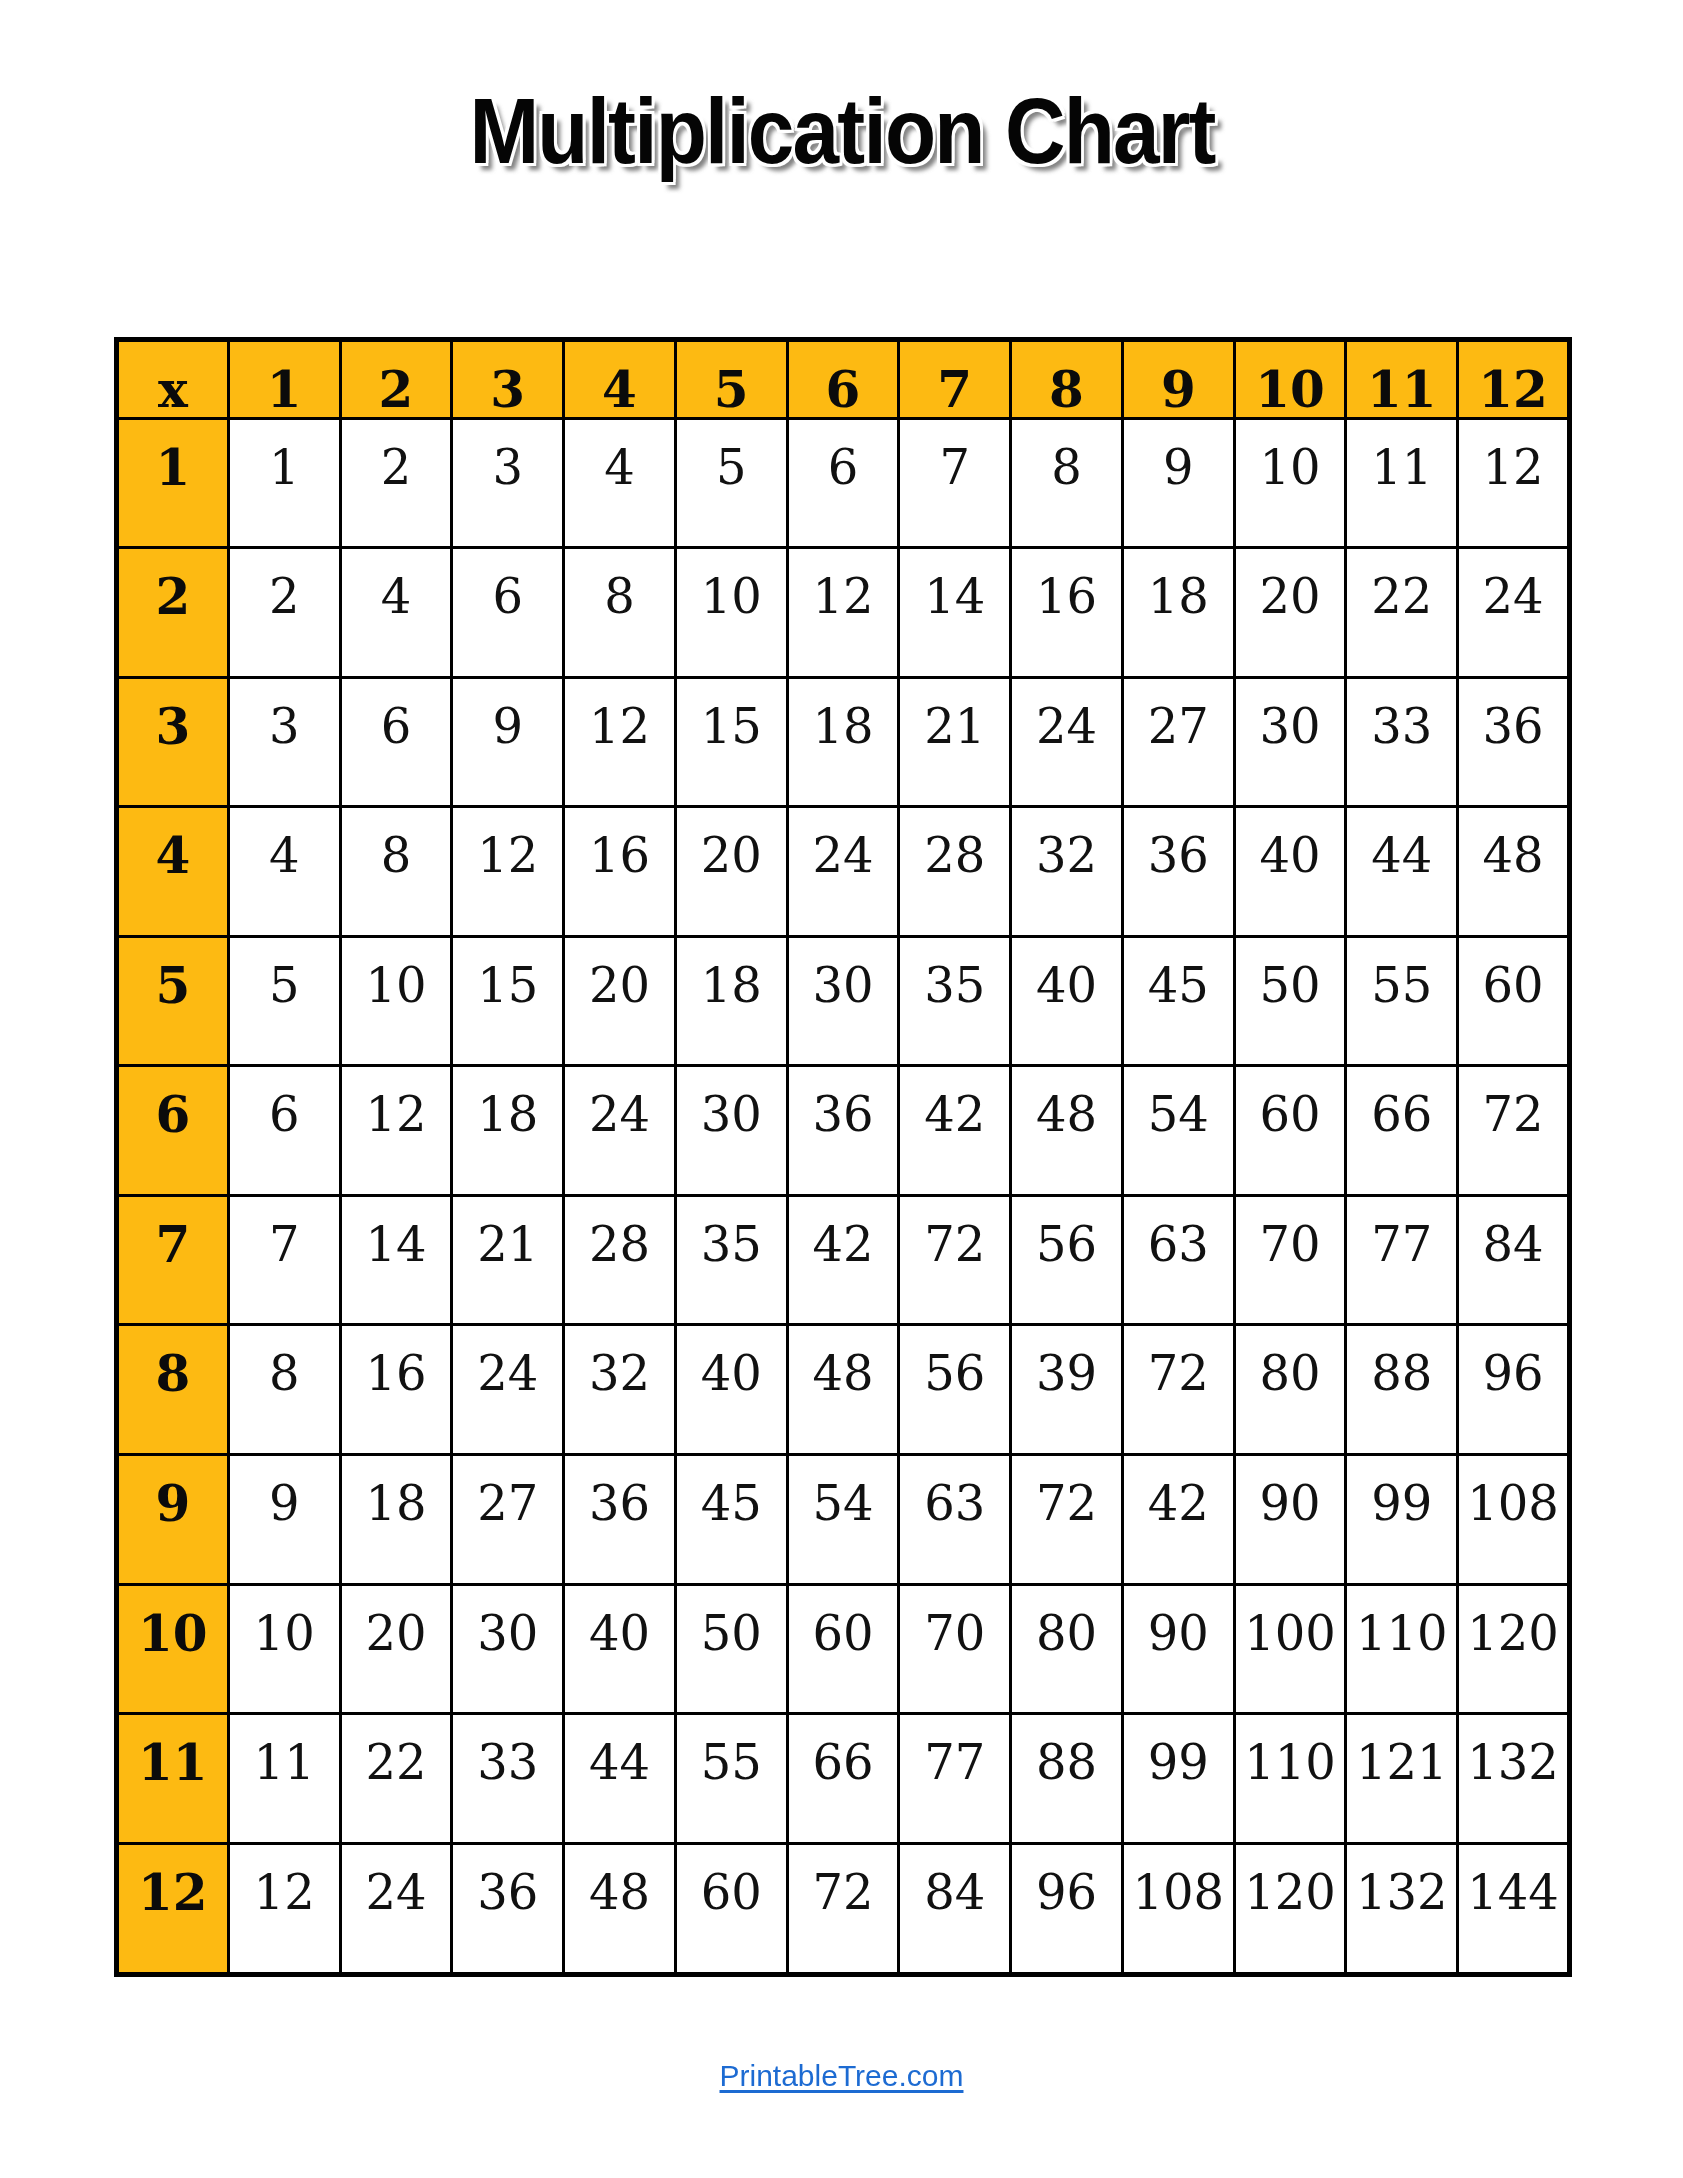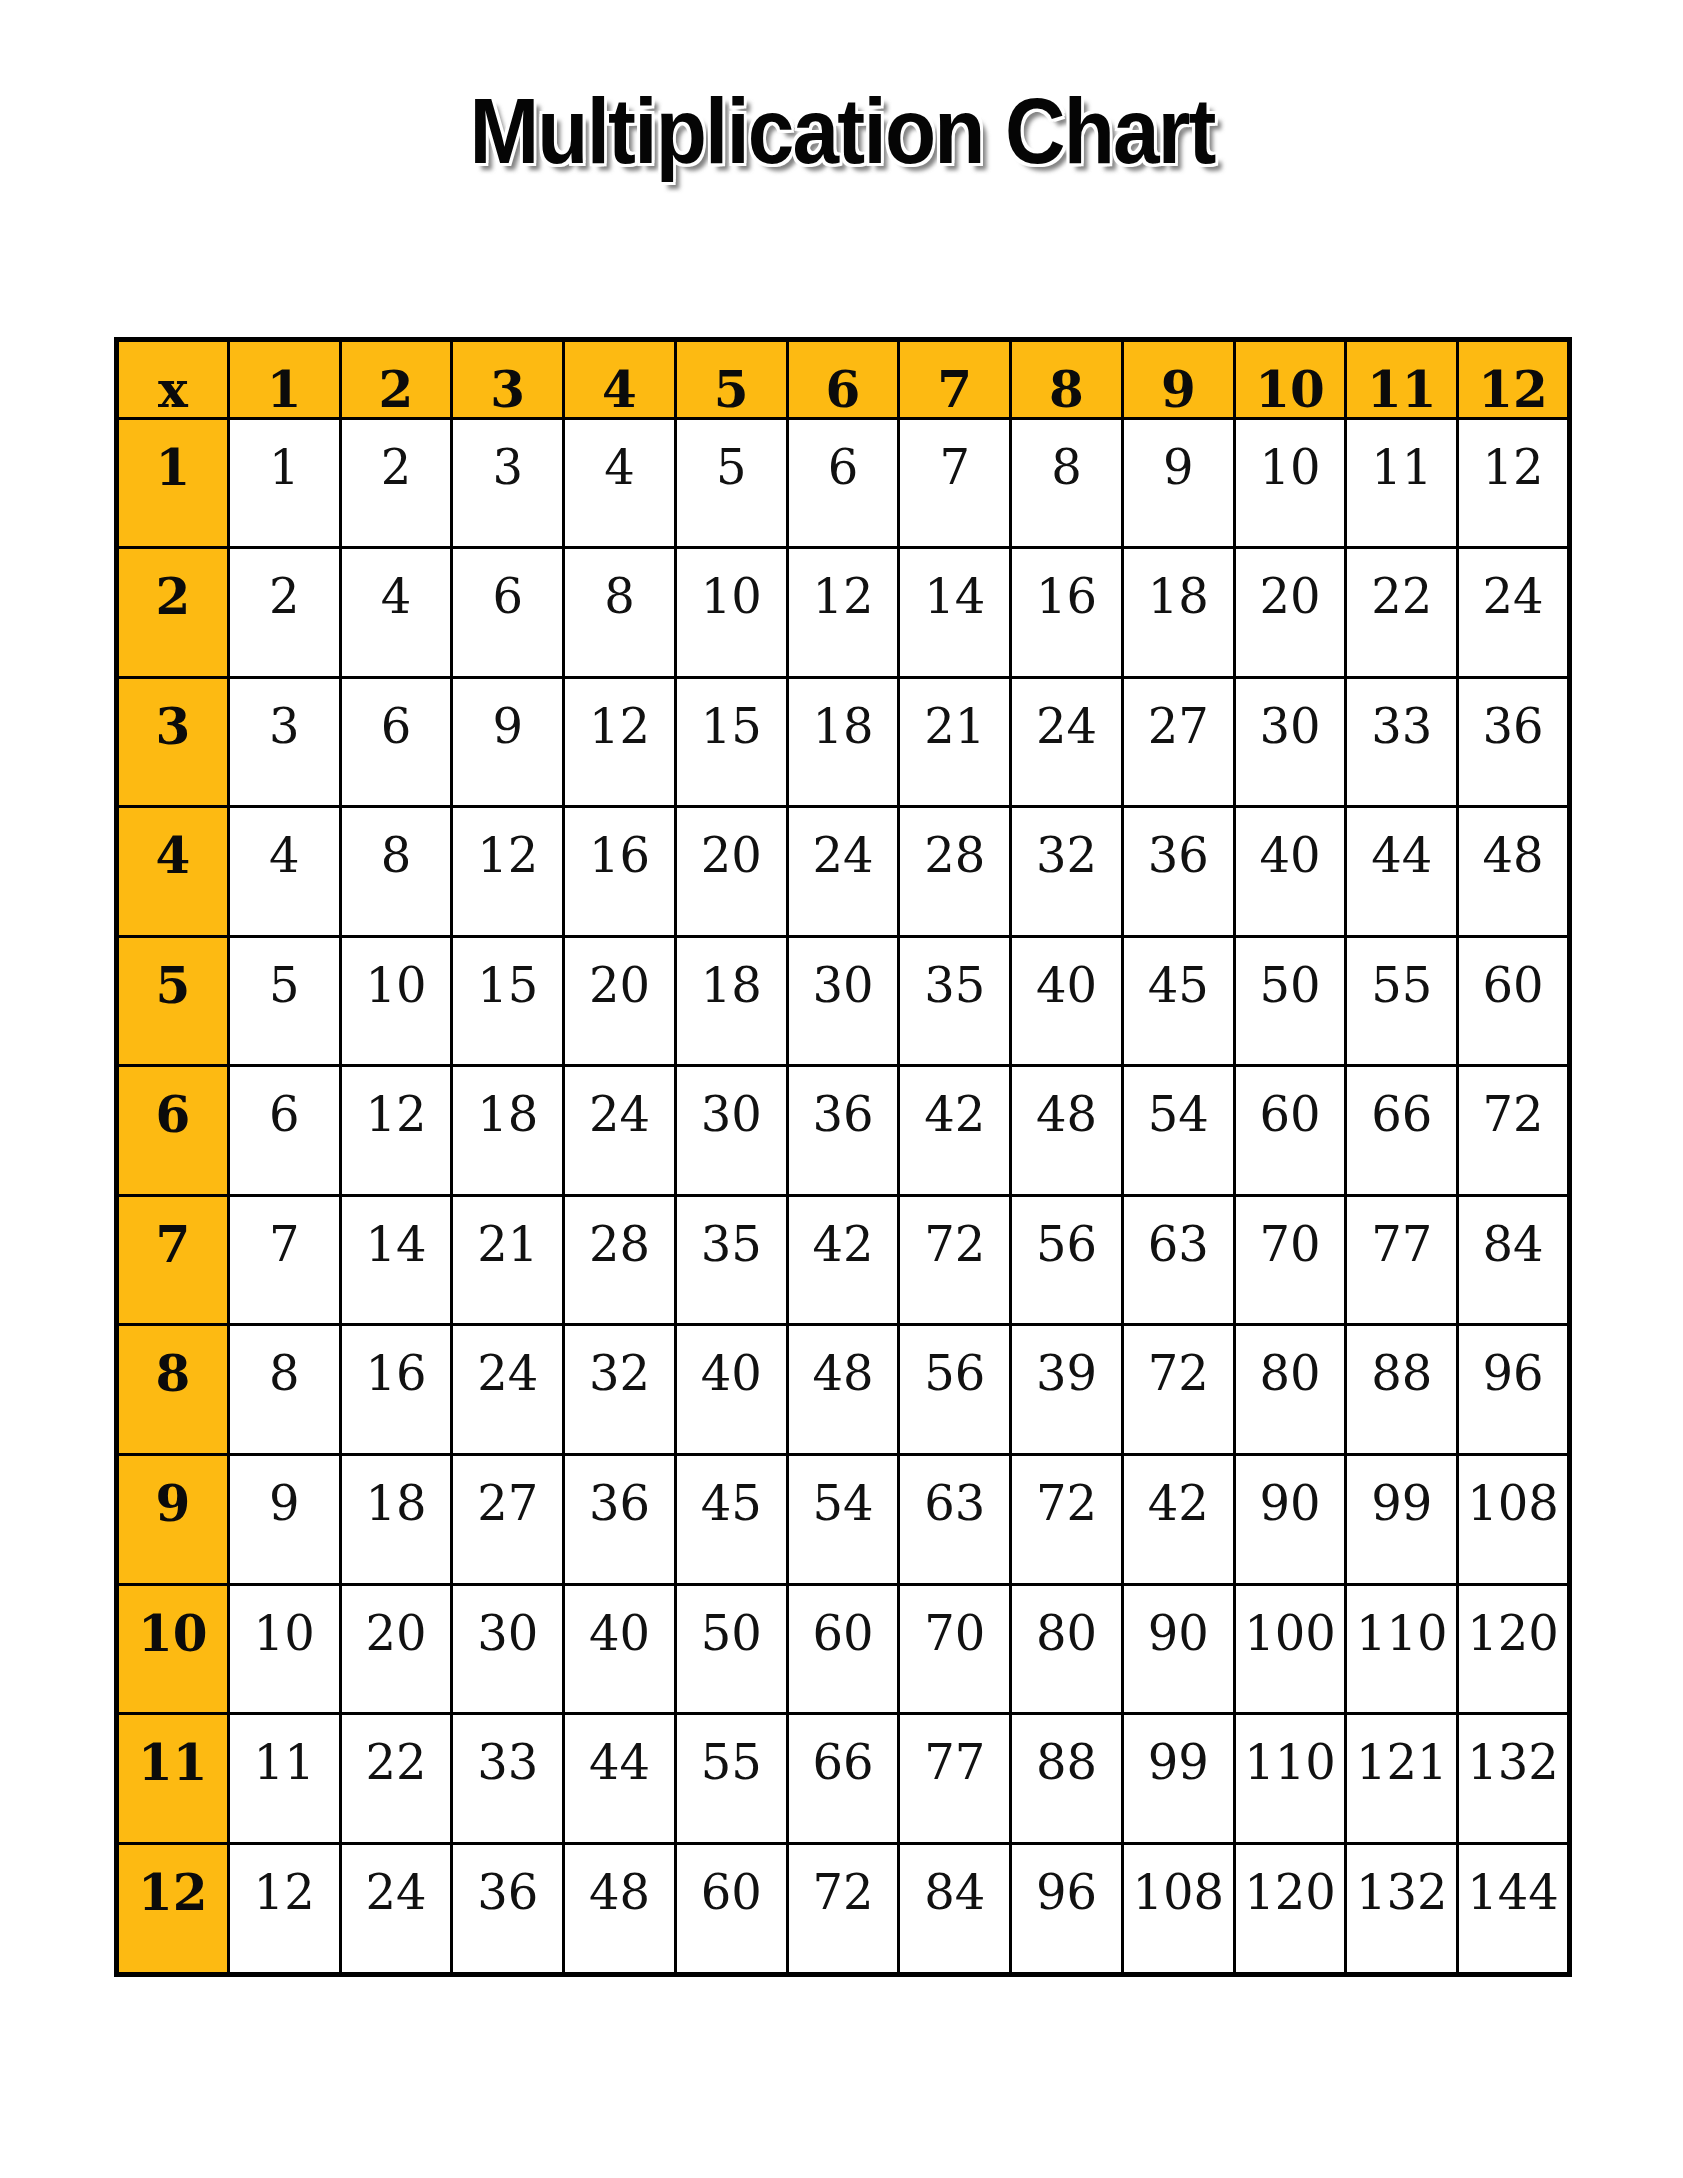--- a/index.html
+++ b/index.html
@@ -294,15 +294,18 @@
           <td>84</td>
           <td>96</td>
           <td>108</td>
           <td>120</td>
           <td>132</td>
           <td>144</td>
         </tr>
       </tbody>
   </table>
 
+  <div class="footer-wrap">
+    <a class="footer-link">PrintableTree.com</a>
+  </div>
 
 </div>
 
 
 </body></html>

